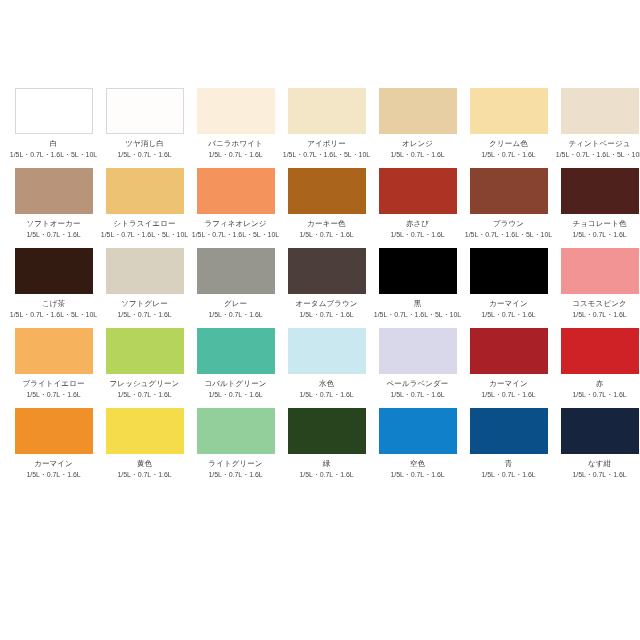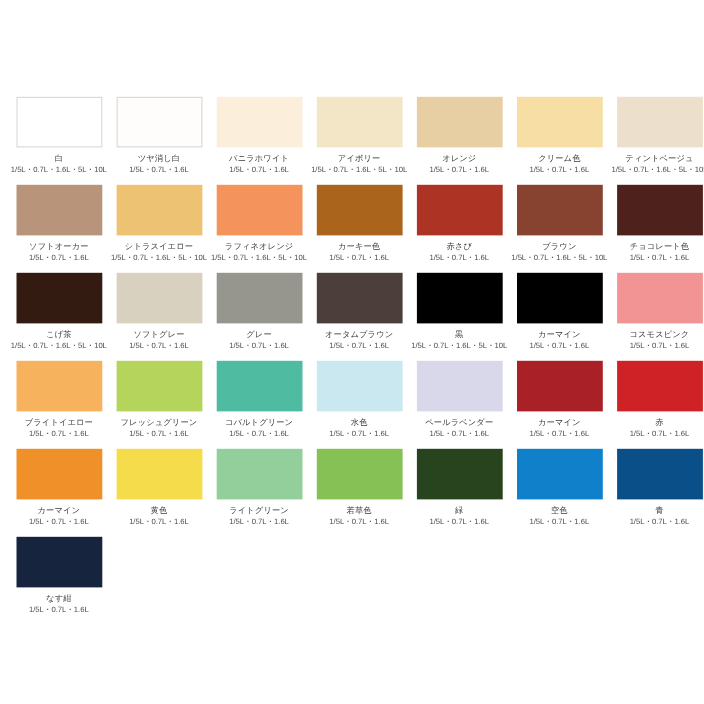--- a/index.html
+++ b/index.html
@@ -217,25 +217,20 @@
         <div class="swatch-chip" style="background: rgb(244, 220, 74);"></div>
         <div class="swatch-name">黄色</div>
         <div class="swatch-sizes">1/5L・0.7L・1.6L</div>
       </div>
       <div class="swatch-cell">
         <div class="swatch-chip" style="background: rgb(147, 207, 155);"></div>
         <div class="swatch-name">ライトグリーン</div>
         <div class="swatch-sizes">1/5L・0.7L・1.6L</div>
       </div>
       <div class="swatch-cell">
-        <div class="swatch-chip" style="background: rgb(133, 193, 85);"></div>
-        <div class="swatch-name">若草色</div>
-        <div class="swatch-sizes">1/5L・0.7L・1.6L</div>
-      </div>
-      <div class="swatch-cell">
         <div class="swatch-chip" style="background: rgb(40, 68, 31);"></div>
         <div class="swatch-name">緑</div>
         <div class="swatch-sizes">1/5L・0.7L・1.6L</div>
       </div>
       <div class="swatch-cell">
         <div class="swatch-chip" style="background: rgb(17, 128, 203);"></div>
         <div class="swatch-name">空色</div>
         <div class="swatch-sizes">1/5L・0.7L・1.6L</div>
       </div>
       <div class="swatch-cell">

